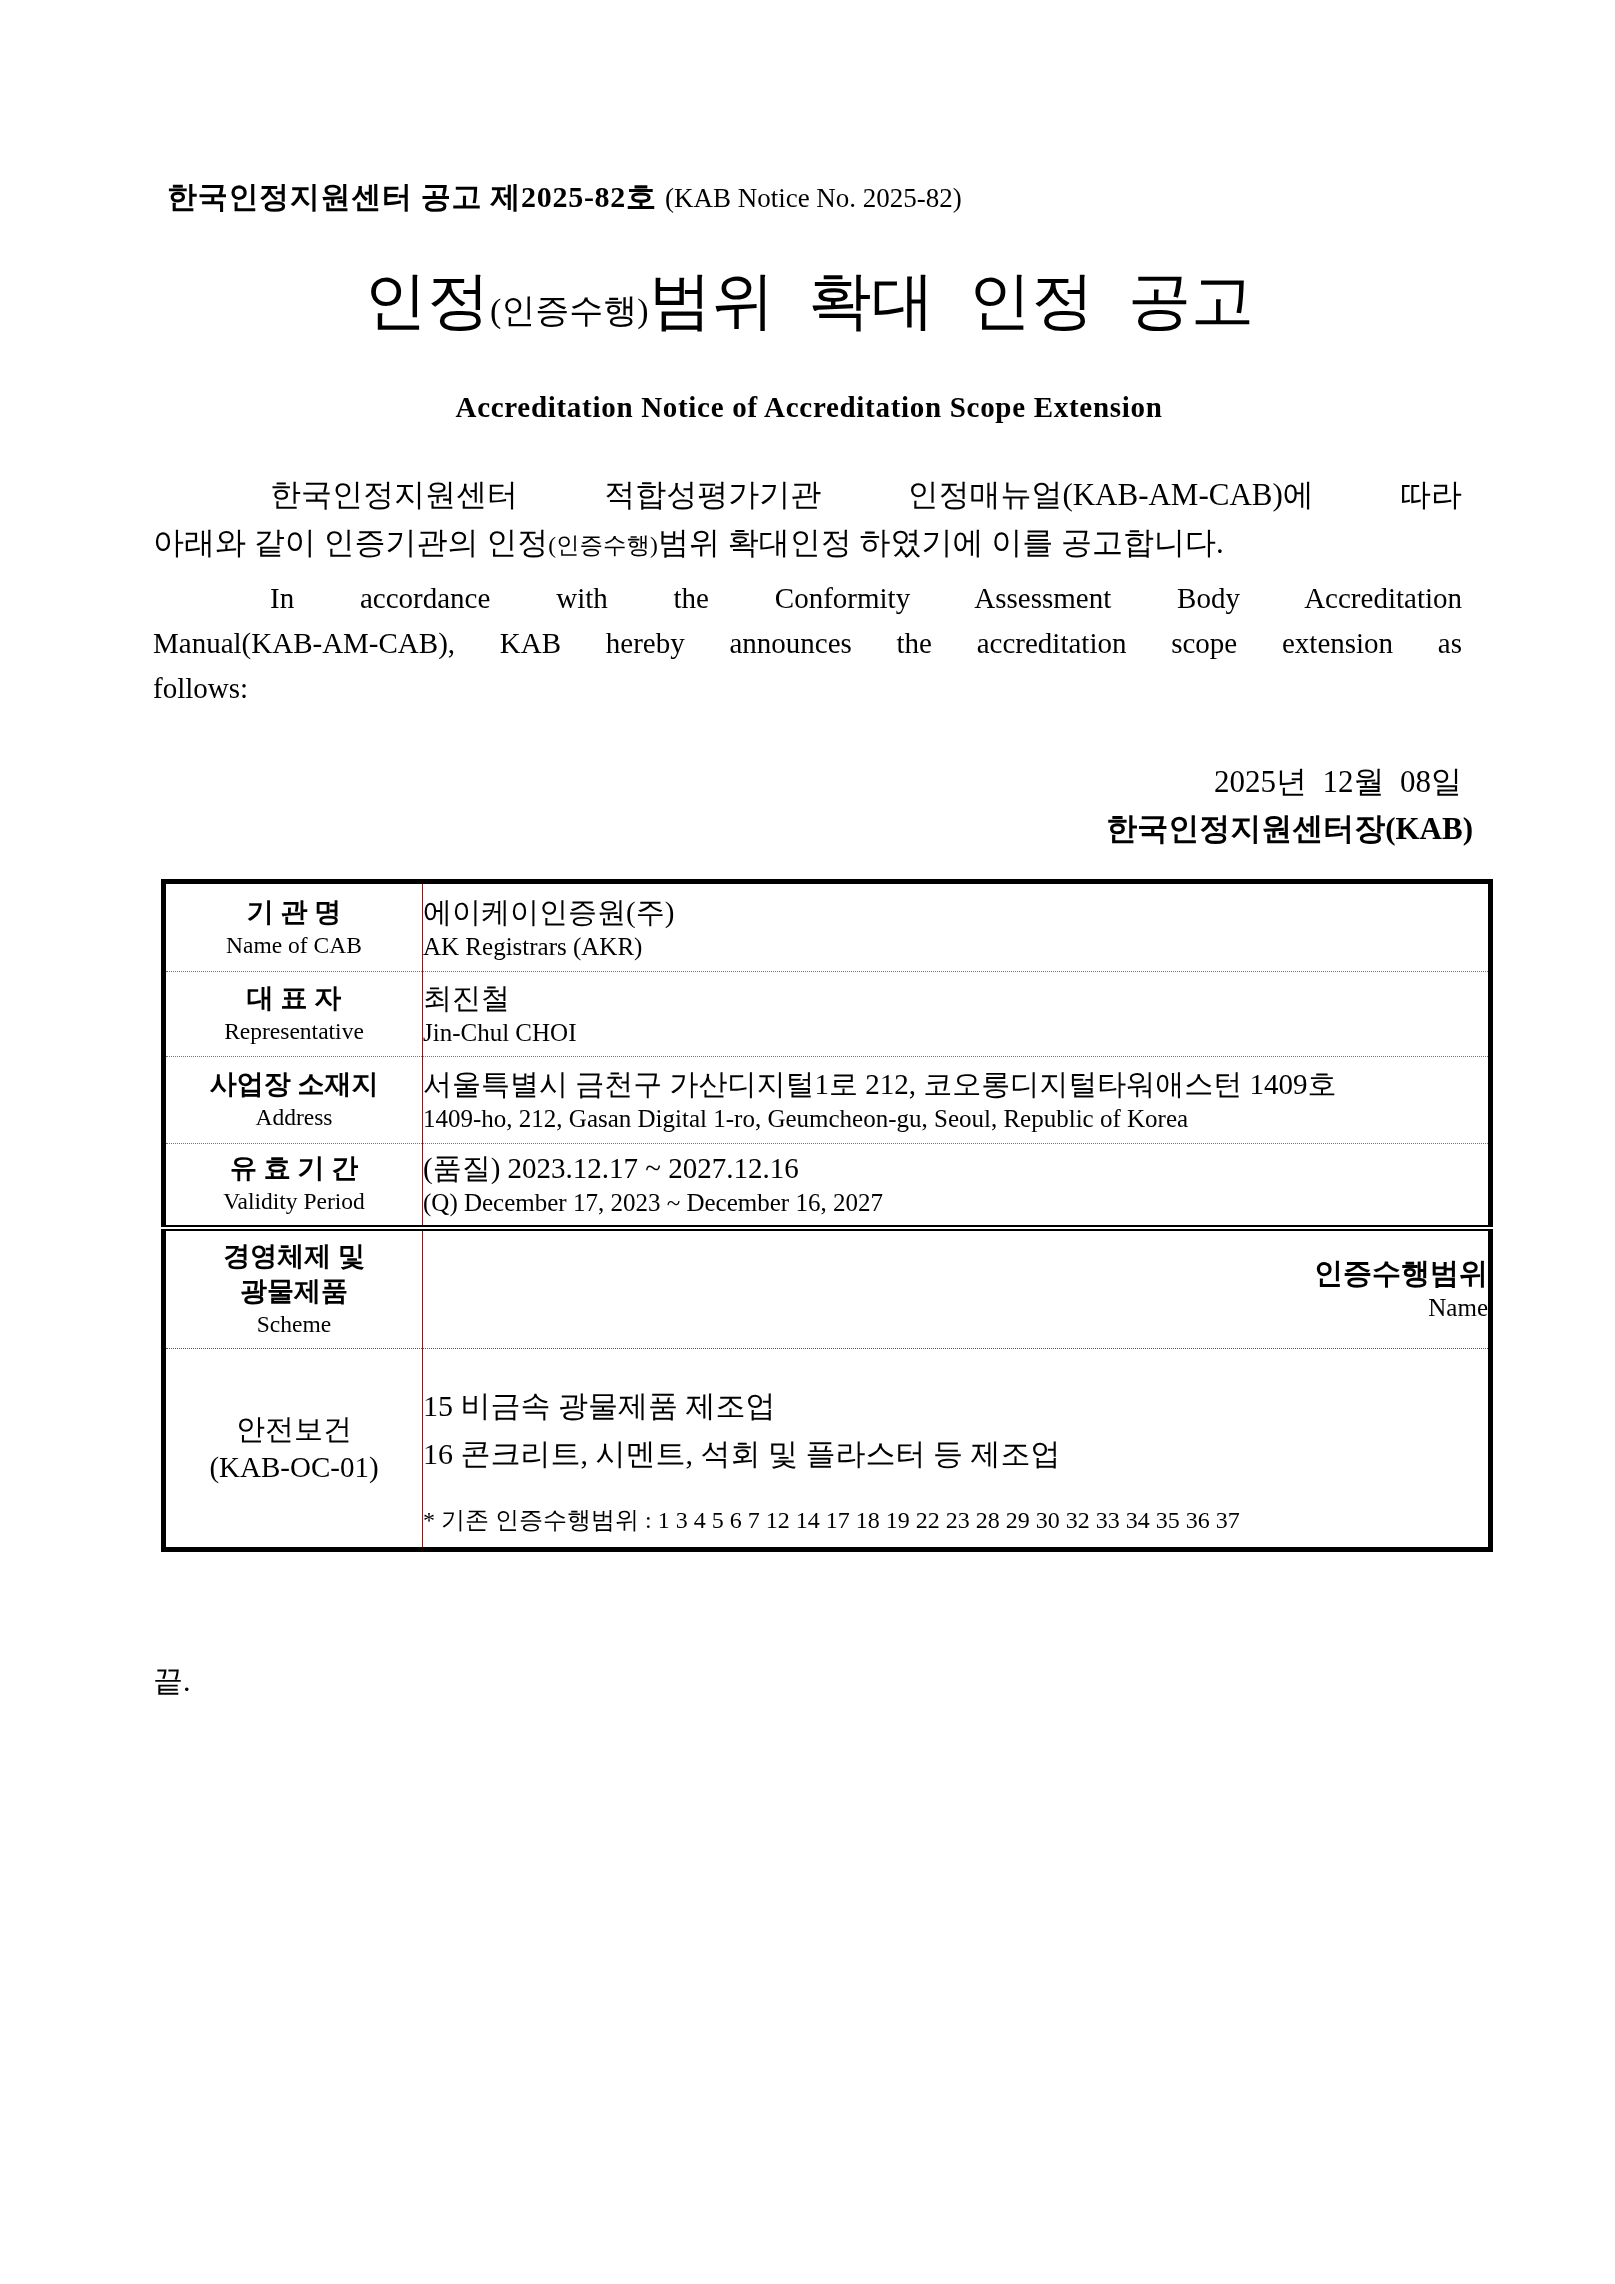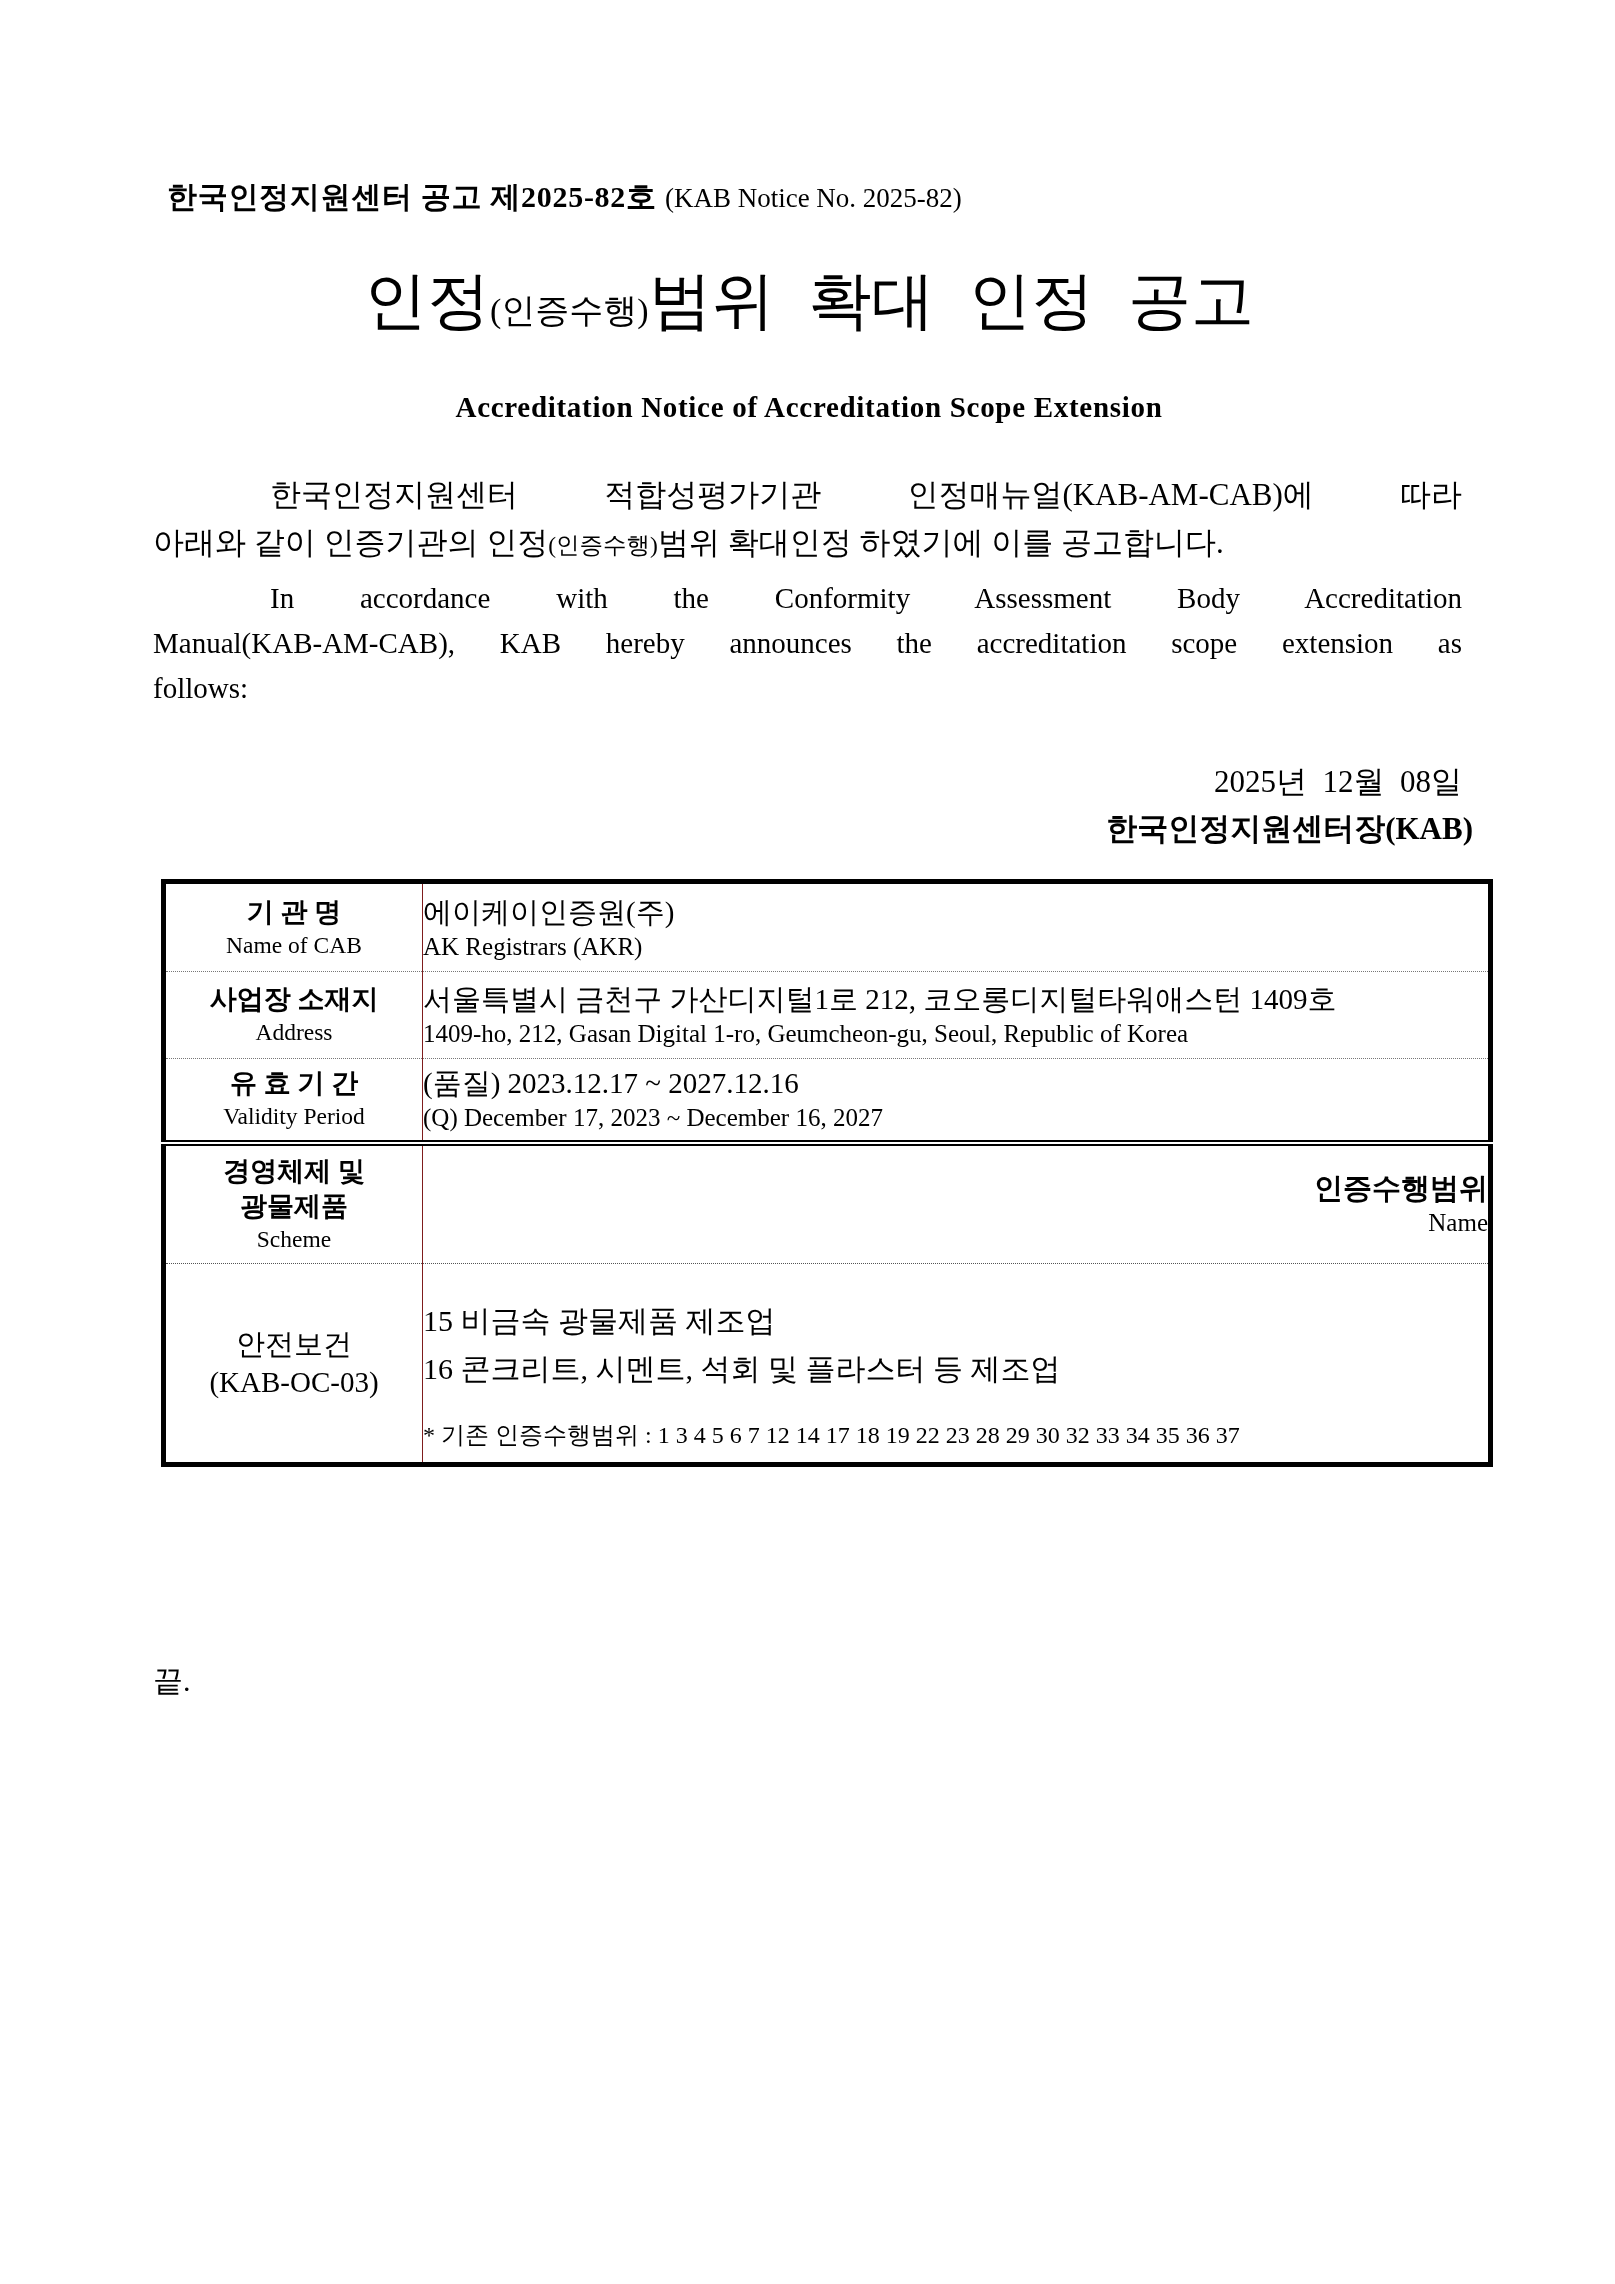--- a/index.html
+++ b/index.html
@@ -97,20 +97,30 @@
         <tr class="r1">
       <td class="lab">
         <div class="kr">기 관 명</div>
         <div class="en">Name of CAB</div>
       </td>
       <td class="val">
         <div class="kr">에이케이인증원(주)</div>
         <div class="en">AK Registrars (AKR)</div>
       </td>
     </tr>
+    <tr class="sep r2">
+      <td class="lab">
+        <div class="kr">대 표 자</div>
+        <div class="en">Representative</div>
+      </td>
+      <td class="val">
+        <div class="kr">최진철</div>
+        <div class="en">Jin-Chul CHOI</div>
+      </td>
+    </tr>
     <tr class="sep r4">
       <td class="lab">
         <div class="kr">사업장 소재지</div>
         <div class="en">Address</div>
       </td>
       <td class="val">
         <div class="kr">서울특별시 금천구 가산디지털1로 212, 코오롱디지털타워애스턴 1409호</div>
         <div class="en">1409-ho, 212, Gasan Digital 1-ro, Geumcheon-gu, Seoul, Republic of Korea</div>
       </td>
     </tr>
@@ -131,21 +141,21 @@
         <div class="en">Scheme</div>
       </td>
       <td class="scope-hd">
         <div class="kr">인증수행범위</div>
         <div class="en">Name</div>
       </td>
     </tr>
     <tr class="cnt rc">
       <td class="lab">
         <div class="plain">안전보건</div>
-        <div class="plain">(KAB-OC-03)</div>
+        <div class="plain">(KAB-OC-01)</div>
       </td>
       <td class="val scope-val">
         <div class="scope-line">15 비금속 광물제품 제조업</div>
         <div class="scope-line">16 콘크리트, 시멘트, 석회 및 플라스터 등 제조업</div>
         <div class="scope-note">* 기존 인증수행범위 : 1 3 4 5 6 7 12 14 17 18 19 22 23 28 29 30 32 33 34 35 36 37</div>
       </td>
     </tr>
   </tbody>
     </table>
 

